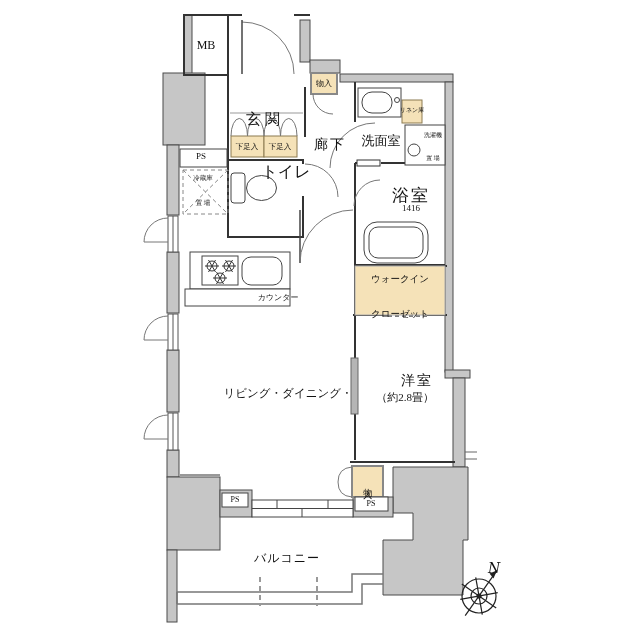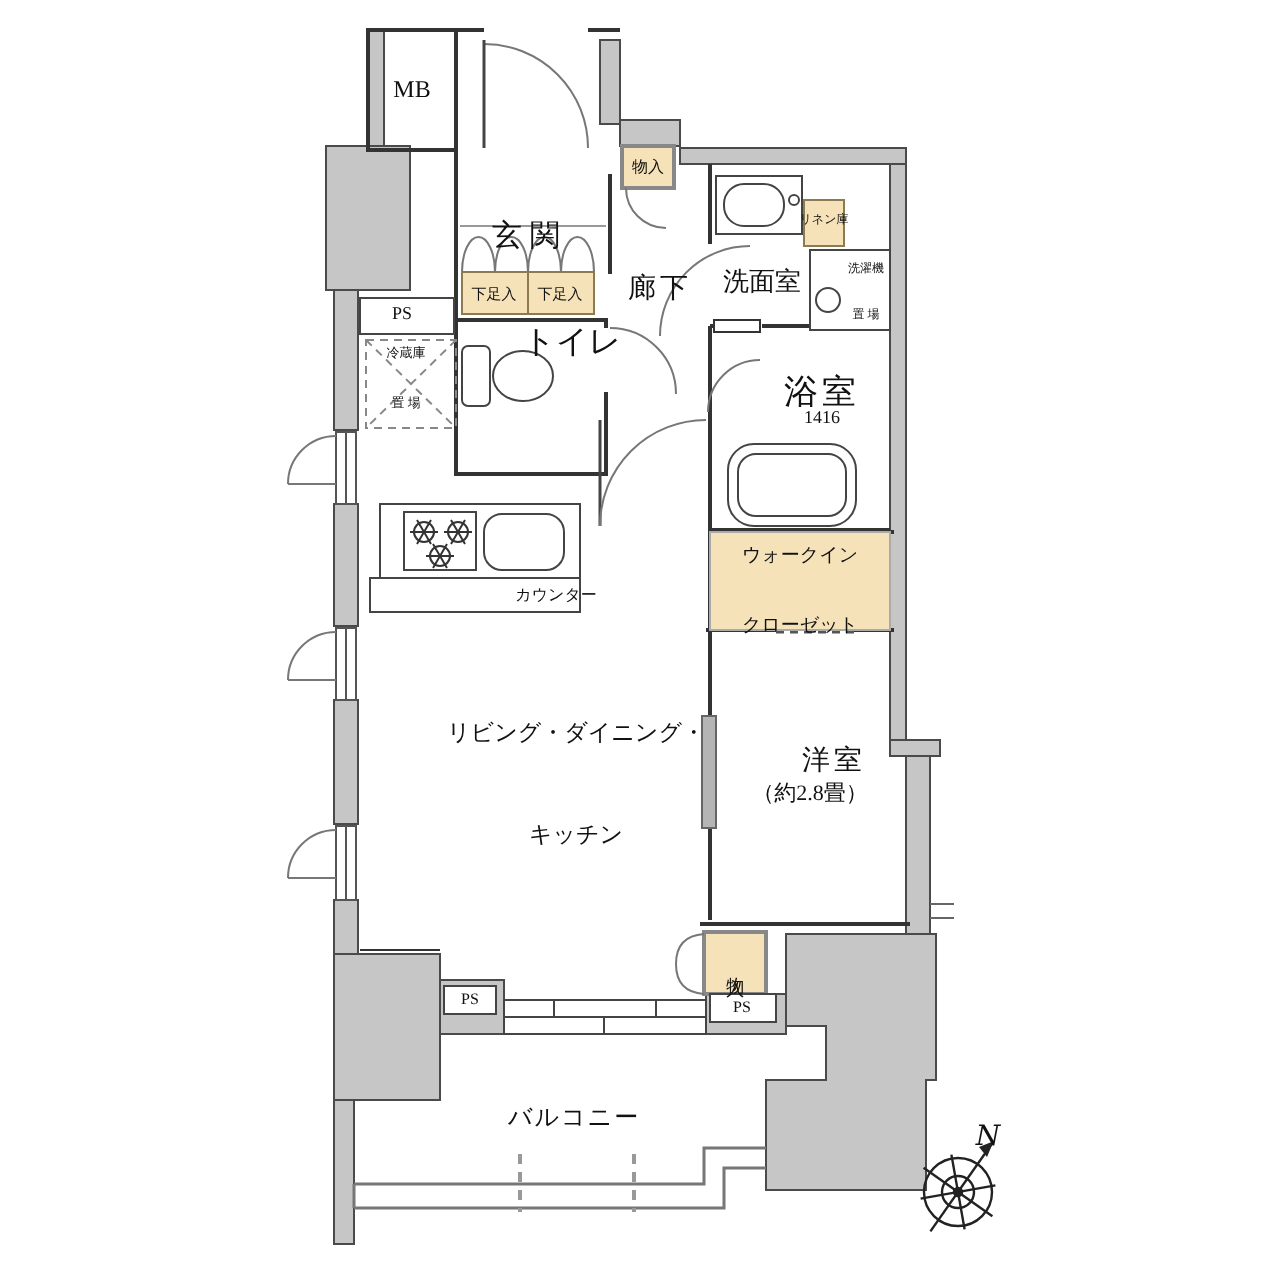--- a/index.html
+++ b/index.html
@@ -168,25 +168,24 @@
   <div class="lbl" style="left:201px;top:157px;font-size:9px;">PS</div>
   <div class="lbl" style="left:235px;top:500px;font-size:8px;">PS</div>
   <div class="lbl" style="left:371px;top:504px;font-size:8px;">PS</div>
   <div class="lbl" style="left:203px;top:190px;font-size:6.5px;">
     <span>冷蔵庫</span>
     <span>置 場</span>
   </div>
   <div class="lbl" style="left:236px;top:298px;font-size:8px;margin-left:42px;">カウンター</div>
   <div class="lbl" style="left:268px;top:393px;font-size:11.5px;line-height:1.5;margin-left:20px;">
     <span>リビング・ダイニング・</span>
-    <span>キッチン</span>
   </div>
   <div class="lbl" style="left:406px;top:381px;font-size:14px;letter-spacing:2px;margin-left:11px;">洋室</div>
   <div class="lbl" style="left:405px;top:398px;font-size:11px;">（約2.8畳）</div>
   <div class="lbl" style="left:400px;top:297px;font-size:9.5px;">
     <span>ウォークイン</span>
     <span>クローゼット</span>
   </div>
   <div class="lbl vert" style="left:367px;top:482px;font-size:9px;">物入</div>
-  <div class="lbl" style="left:287px;top:559px;font-size:12px;letter-spacing:1px;">バルコニー</div>
+  <div class="lbl" style="left:287px;top:559px;font-size:12px;letter-spacing:1px;font-family:Liberation Mono, monospace;">バルコニー</div>
   <div class="lbl north" style="left:494px;top:569px;font-size:14px;">N</div>
 
 </div>
 
 </body></html>

